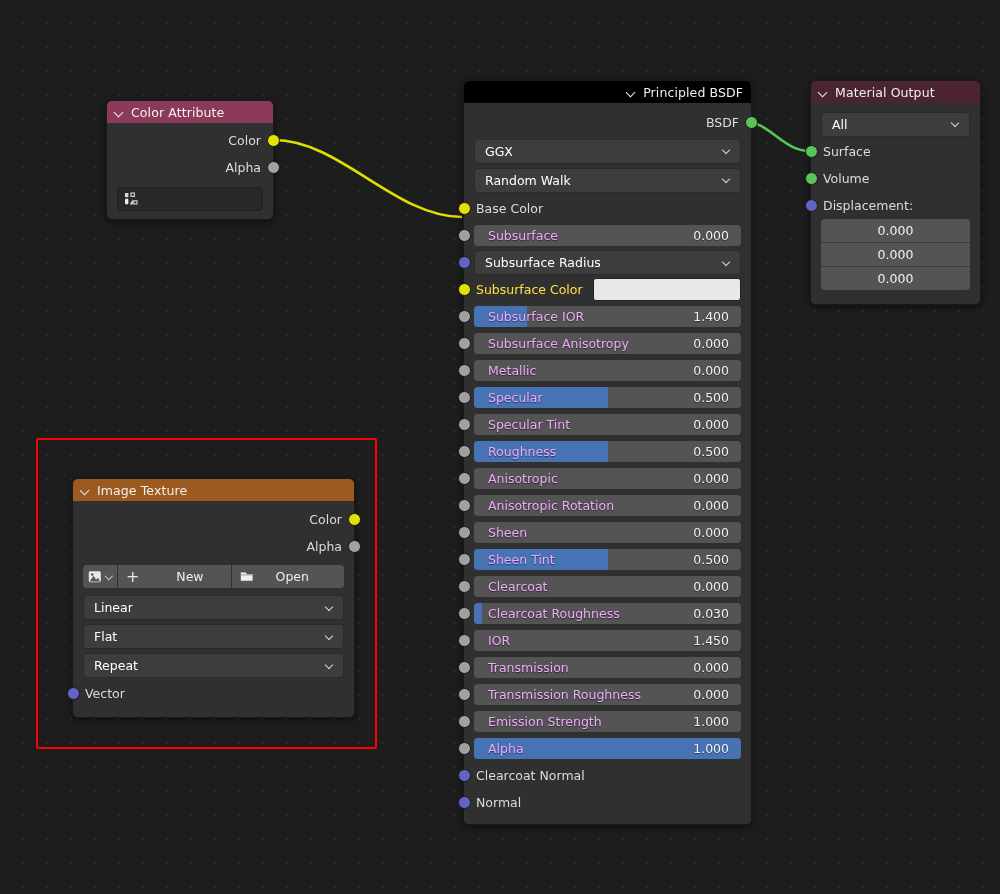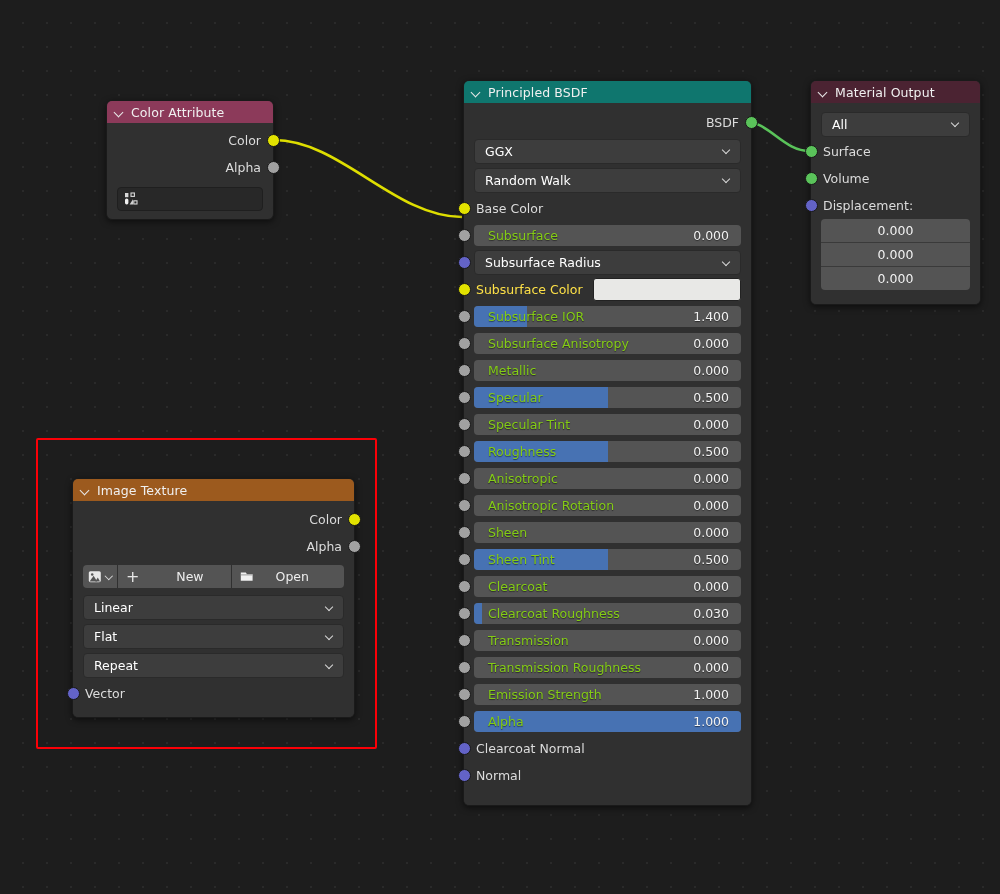--- a/index.html
+++ b/index.html
@@ -33,21 +33,21 @@
   .s-purple{background:#6363c7;}
   .s-green{background:#5ac35a;}
 
   .lbl-out{width:100%;text-align:right;padding-right:12px;font-size:12.5px;color:#dcdcdc;}
   .lbl-in{padding-left:12px;font-size:12.5px;color:#dcdcdc;}
 
   .widget{position:relative;margin:0 10px;height:21px;border-radius:4px;background:#545454;
           display:flex;align-items:center;overflow:hidden;flex:1;}
   .slider{background:#545454;}
   .slider .fill{position:absolute;left:0;top:0;bottom:0;background:#4772b3;}
-  .slider .sl-name{position:relative;padding-left:14px;font-size:12.5px;color:#84cc16;
+  .slider .sl-name{position:relative;padding-left:14px;font-size:12.5px;color:#f0abfc;
                    text-shadow:0 1px 1px rgba(0,0,0,.5);}
   .slider .sl-val{position:relative;margin-left:auto;padding-right:12px;font-size:12.5px;color:#f2f2f2;
                   text-shadow:0 1px 1px rgba(0,0,0,.5);}
   .dropdown{background:#3d3d3d;border:1px solid #2a2a2a;height:23px;}
   .dropdown .dd-text{padding-left:10px;font-size:12.5px;color:#ffffff;}
   .dropdown .dd-arrow{margin-left:auto;margin-right:9px;width:8px;height:8px;position:relative;}
   .dropdown .dd-arrow:before{content:"";position:absolute;left:0;top:0;width:5px;height:5px;
                   border-right:1.5px solid #d8d8d8;border-bottom:1.5px solid #d8d8d8;transform:rotate(45deg);}
   .swatch{height:21px;border-radius:3px;border:1px solid #222;}
   .vecfield{height:23px;background:#545454;border-radius:3px;margin:0 10px;display:flex;
@@ -107,25 +107,25 @@
           <rect x="1" y="6.4" width="3.4" height="6" rx="1.6" fill="#f0f0f0"></rect>
           <path d="M5.6 12.4 L9 7.2 L9 12.4 Z" fill="#cfcfcf"></path>
           <rect x="9.8" y="8.8" width="3.2" height="3.2" fill="none" stroke="#d8d8d8" stroke-width="1.1"></rect>
         </svg>
         <span></span>
       </div>
     </div>
   </div>
 
   <div class="node" style="left:463px;top:80px;width:287px;">
-    <div class="node-header" style="background:#0f766e;">
+    <div class="node-header" style="background:#000000;justify-content:flex-end;">
       <span class="collapse"></span>
       <span>Principled BSDF</span>
     </div>
-    <div class="node-body" style="padding-top:4px;padding-bottom:16px;">
+    <div class="node-body" style="padding-top:4px;padding-bottom:8px;">
 
       <div class="row" style="height:30px;">
         <span class="lbl-out">BSDF</span>
         <span class="sock right s-green"></span>
       </div>
 
       <div class="row" style="height:28px;">
         <div class="widget dropdown">
           <span class="dd-text">GGX</span>
           <span class="dd-arrow"></span>
@@ -254,20 +254,28 @@
           <span class="sl-name">Clearcoat</span>
           <span class="sl-val">0.000</span>
         </div>
       </div>
       <div class="row">
         <span class="sock left s-grey"></span>
         <div class="widget slider">
           <span class="fill" style="width:3%"></span>
           <span class="sl-name">Clearcoat Roughness</span>
           <span class="sl-val">0.030</span>
+        </div>
+      </div>
+      <div class="row">
+        <span class="sock left s-grey"></span>
+        <div class="widget slider">
+          <span class="fill" style="width:0%"></span>
+          <span class="sl-name">IOR</span>
+          <span class="sl-val">1.450</span>
         </div>
       </div>
       <div class="row">
         <span class="sock left s-grey"></span>
         <div class="widget slider">
           <span class="fill" style="width:0%"></span>
           <span class="sl-name">Transmission</span>
           <span class="sl-val">0.000</span>
         </div>
       </div>

